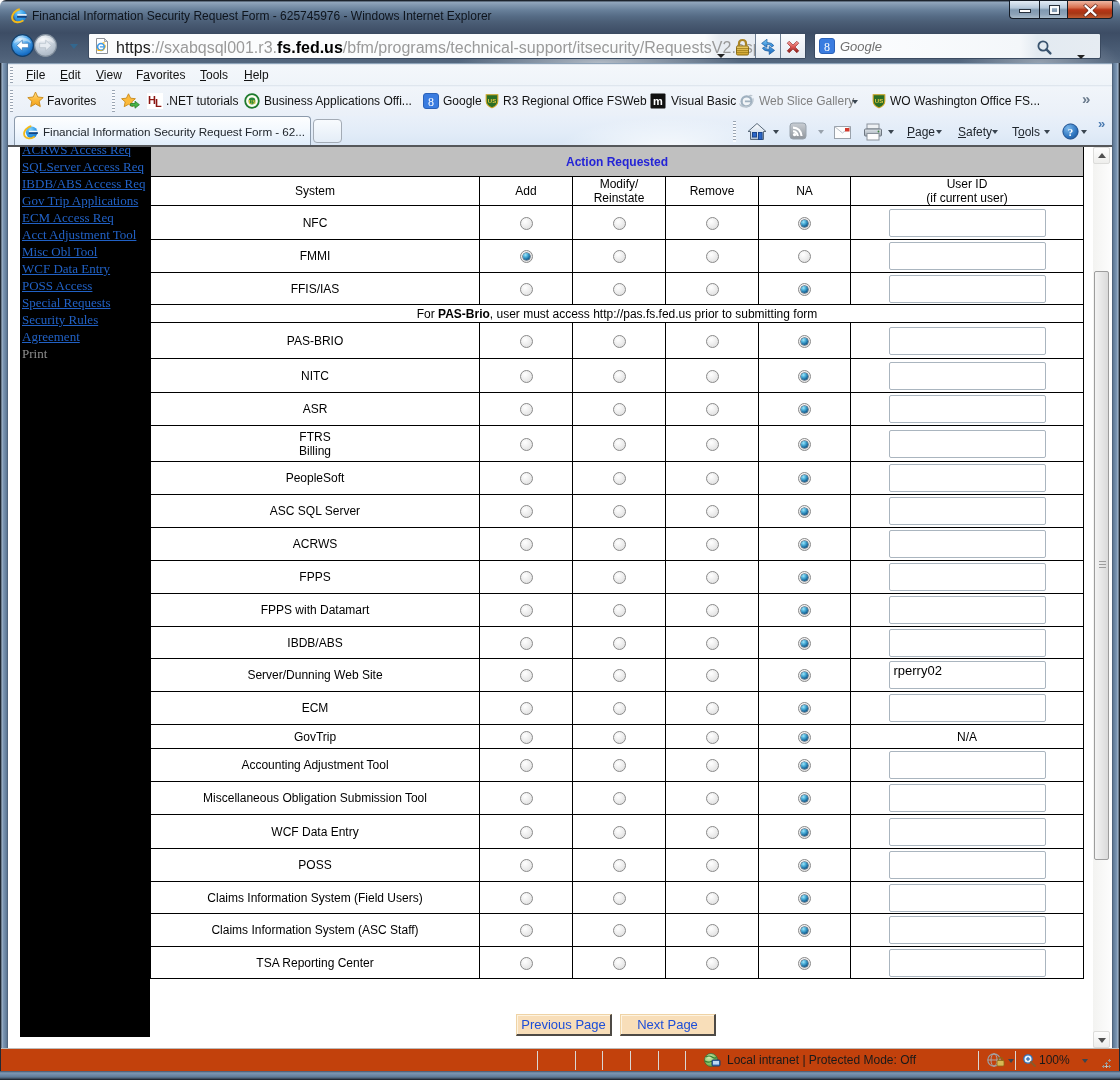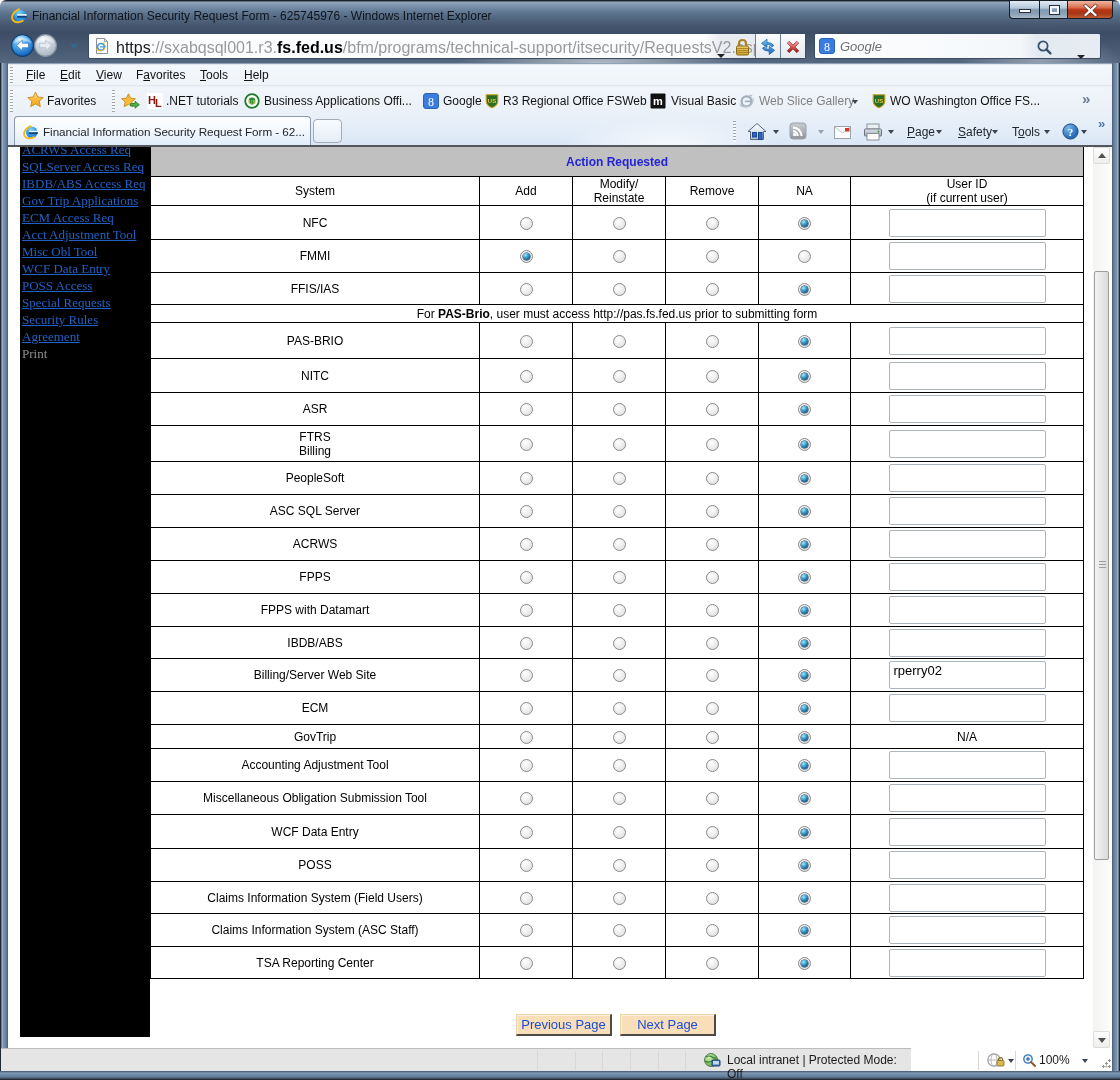--- a/index.html
+++ b/index.html
@@ -91,21 +91,21 @@
 
 #sbar { position:absolute; left:1085px; top:0; width:17px; height:901px; background:linear-gradient(90deg,#f3f3f1 0%,#fcfcfc 100%); }
 .sbtn { position:absolute; left:0; width:17px; height:17px; background:linear-gradient(180deg,#fdfdfd,#eeeeec); border:1px solid #dcdcda; border-radius:2px; }
 .tri { position:absolute; width:0; height:0; border-left:4px solid transparent; border-right:4px solid transparent; }
 #thumb { position:absolute; left:1px; top:124px; width:15px; height:589px; border:1px solid #9d9d9d; border-radius:2px;
  background:linear-gradient(90deg,#f4f4f4,#dadada); }
 #thumb .gripd { position:absolute; left:4px; top:289px; width:7px; height:8px;
  background-image:repeating-linear-gradient(180deg,#9d9d9d 0 1px,transparent 1px 3px); }
 
 
-#status { left:1px; top:1048px; width:910px; height:23px; background:#e5e5e5; border-top:1px solid #bebbb8; }
+#status { left:1px; top:1048px; width:1118px; height:23px; background:#c2410c; border-top:1px solid #bebbb8; }
 .ssep { position:absolute; top:2px; width:1px; height:19px; background:#dad7d4; }
 .stxt { position:absolute; top:4px; font-size:12px; color:#1a1a1a; }
 </style></head>
 <body>
 <div id="win">
   <div id="glass" class="abs">
       <div class="sheen"></div>
       <div class="sheen2"></div>
     </div>
   <div id="brdL" class="abs"></div>
@@ -550,21 +550,21 @@
           </tr>
 <tr style="height:32px">
             <td class="sys">IBDB/ABS</td>
             <td class="rc"><span class="rad"></span></td>
             <td class="rc"><span class="rad"></span></td>
             <td class="rc"><span class="rad"></span></td>
             <td class="rc"><span class="rad on"></span></td>
             <td class="uc"><span class="inp">&nbsp;</span></td>
           </tr>
 <tr style="height:33px">
-            <td class="sys">Billing/Server Web Site</td>
+            <td class="sys">Server/Dunning Web Site</td>
             <td class="rc"><span class="rad"></span></td>
             <td class="rc"><span class="rad"></span></td>
             <td class="rc"><span class="rad"></span></td>
             <td class="rc"><span class="rad on"></span></td>
             <td class="uc"><span class="inp">rperry02</span></td>
           </tr>
 <tr style="height:33px">
             <td class="sys">ECM</td>
             <td class="rc"><span class="rad"></span></td>
             <td class="rc"><span class="rad"></span></td>

